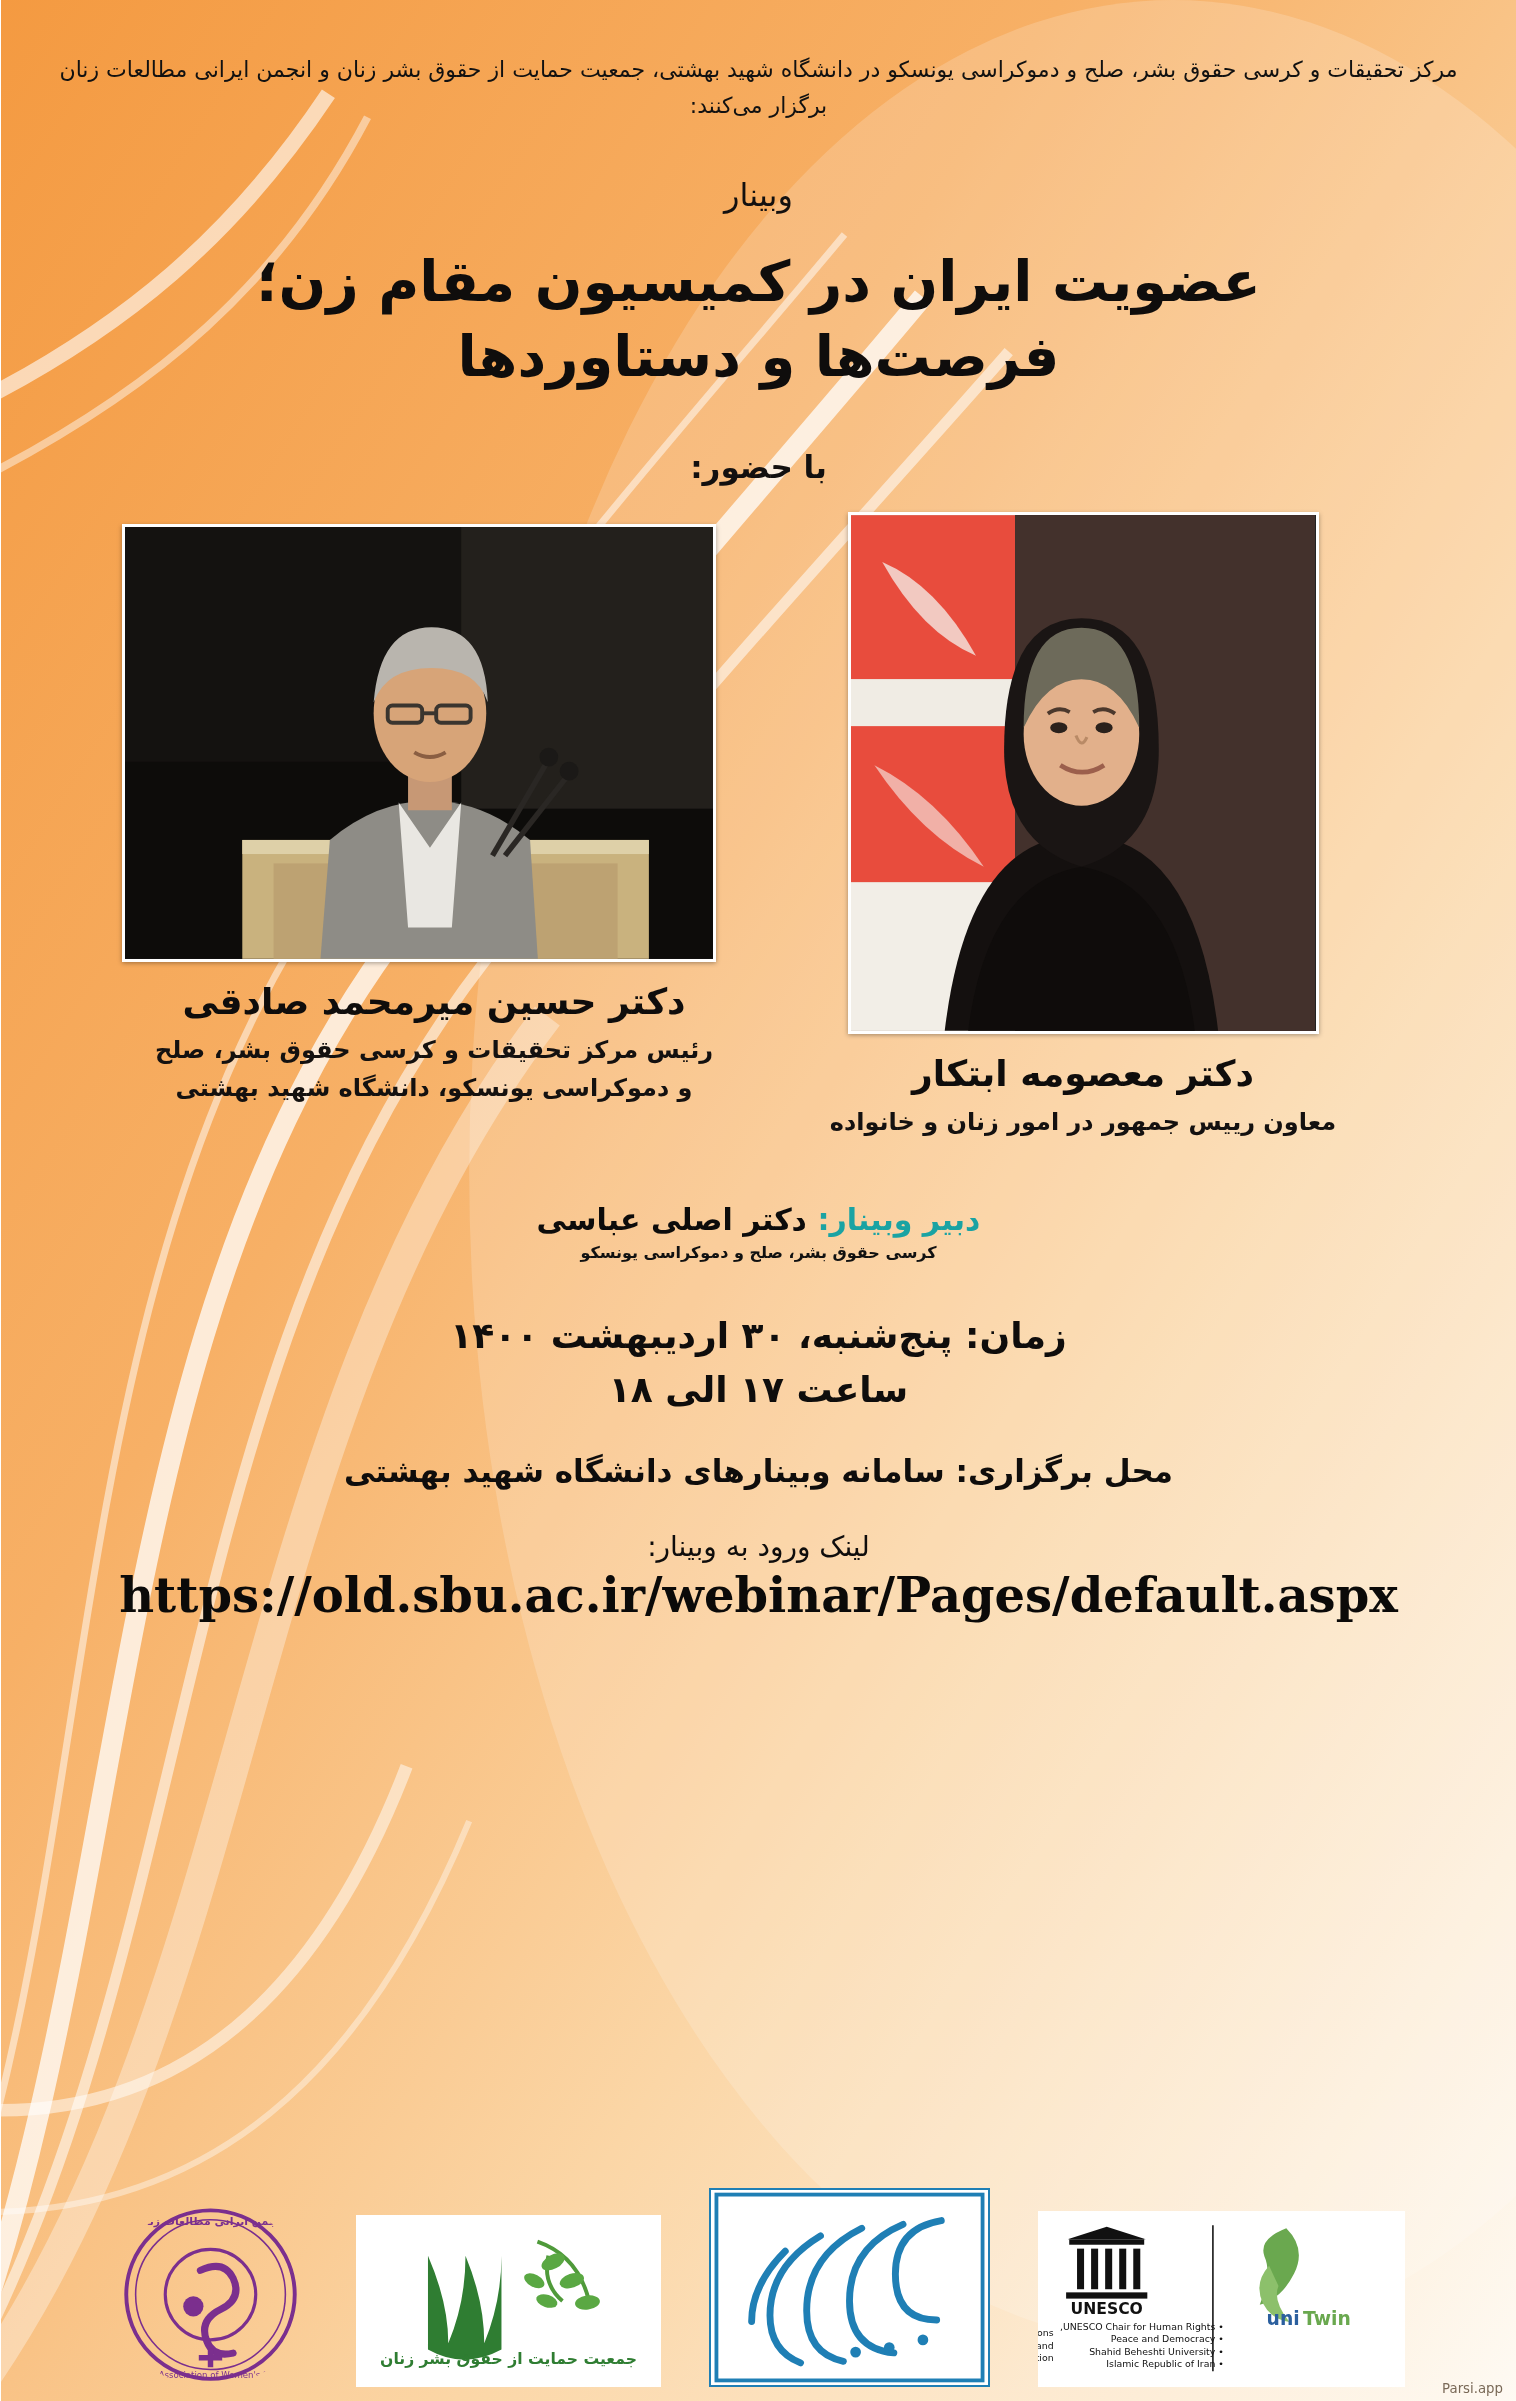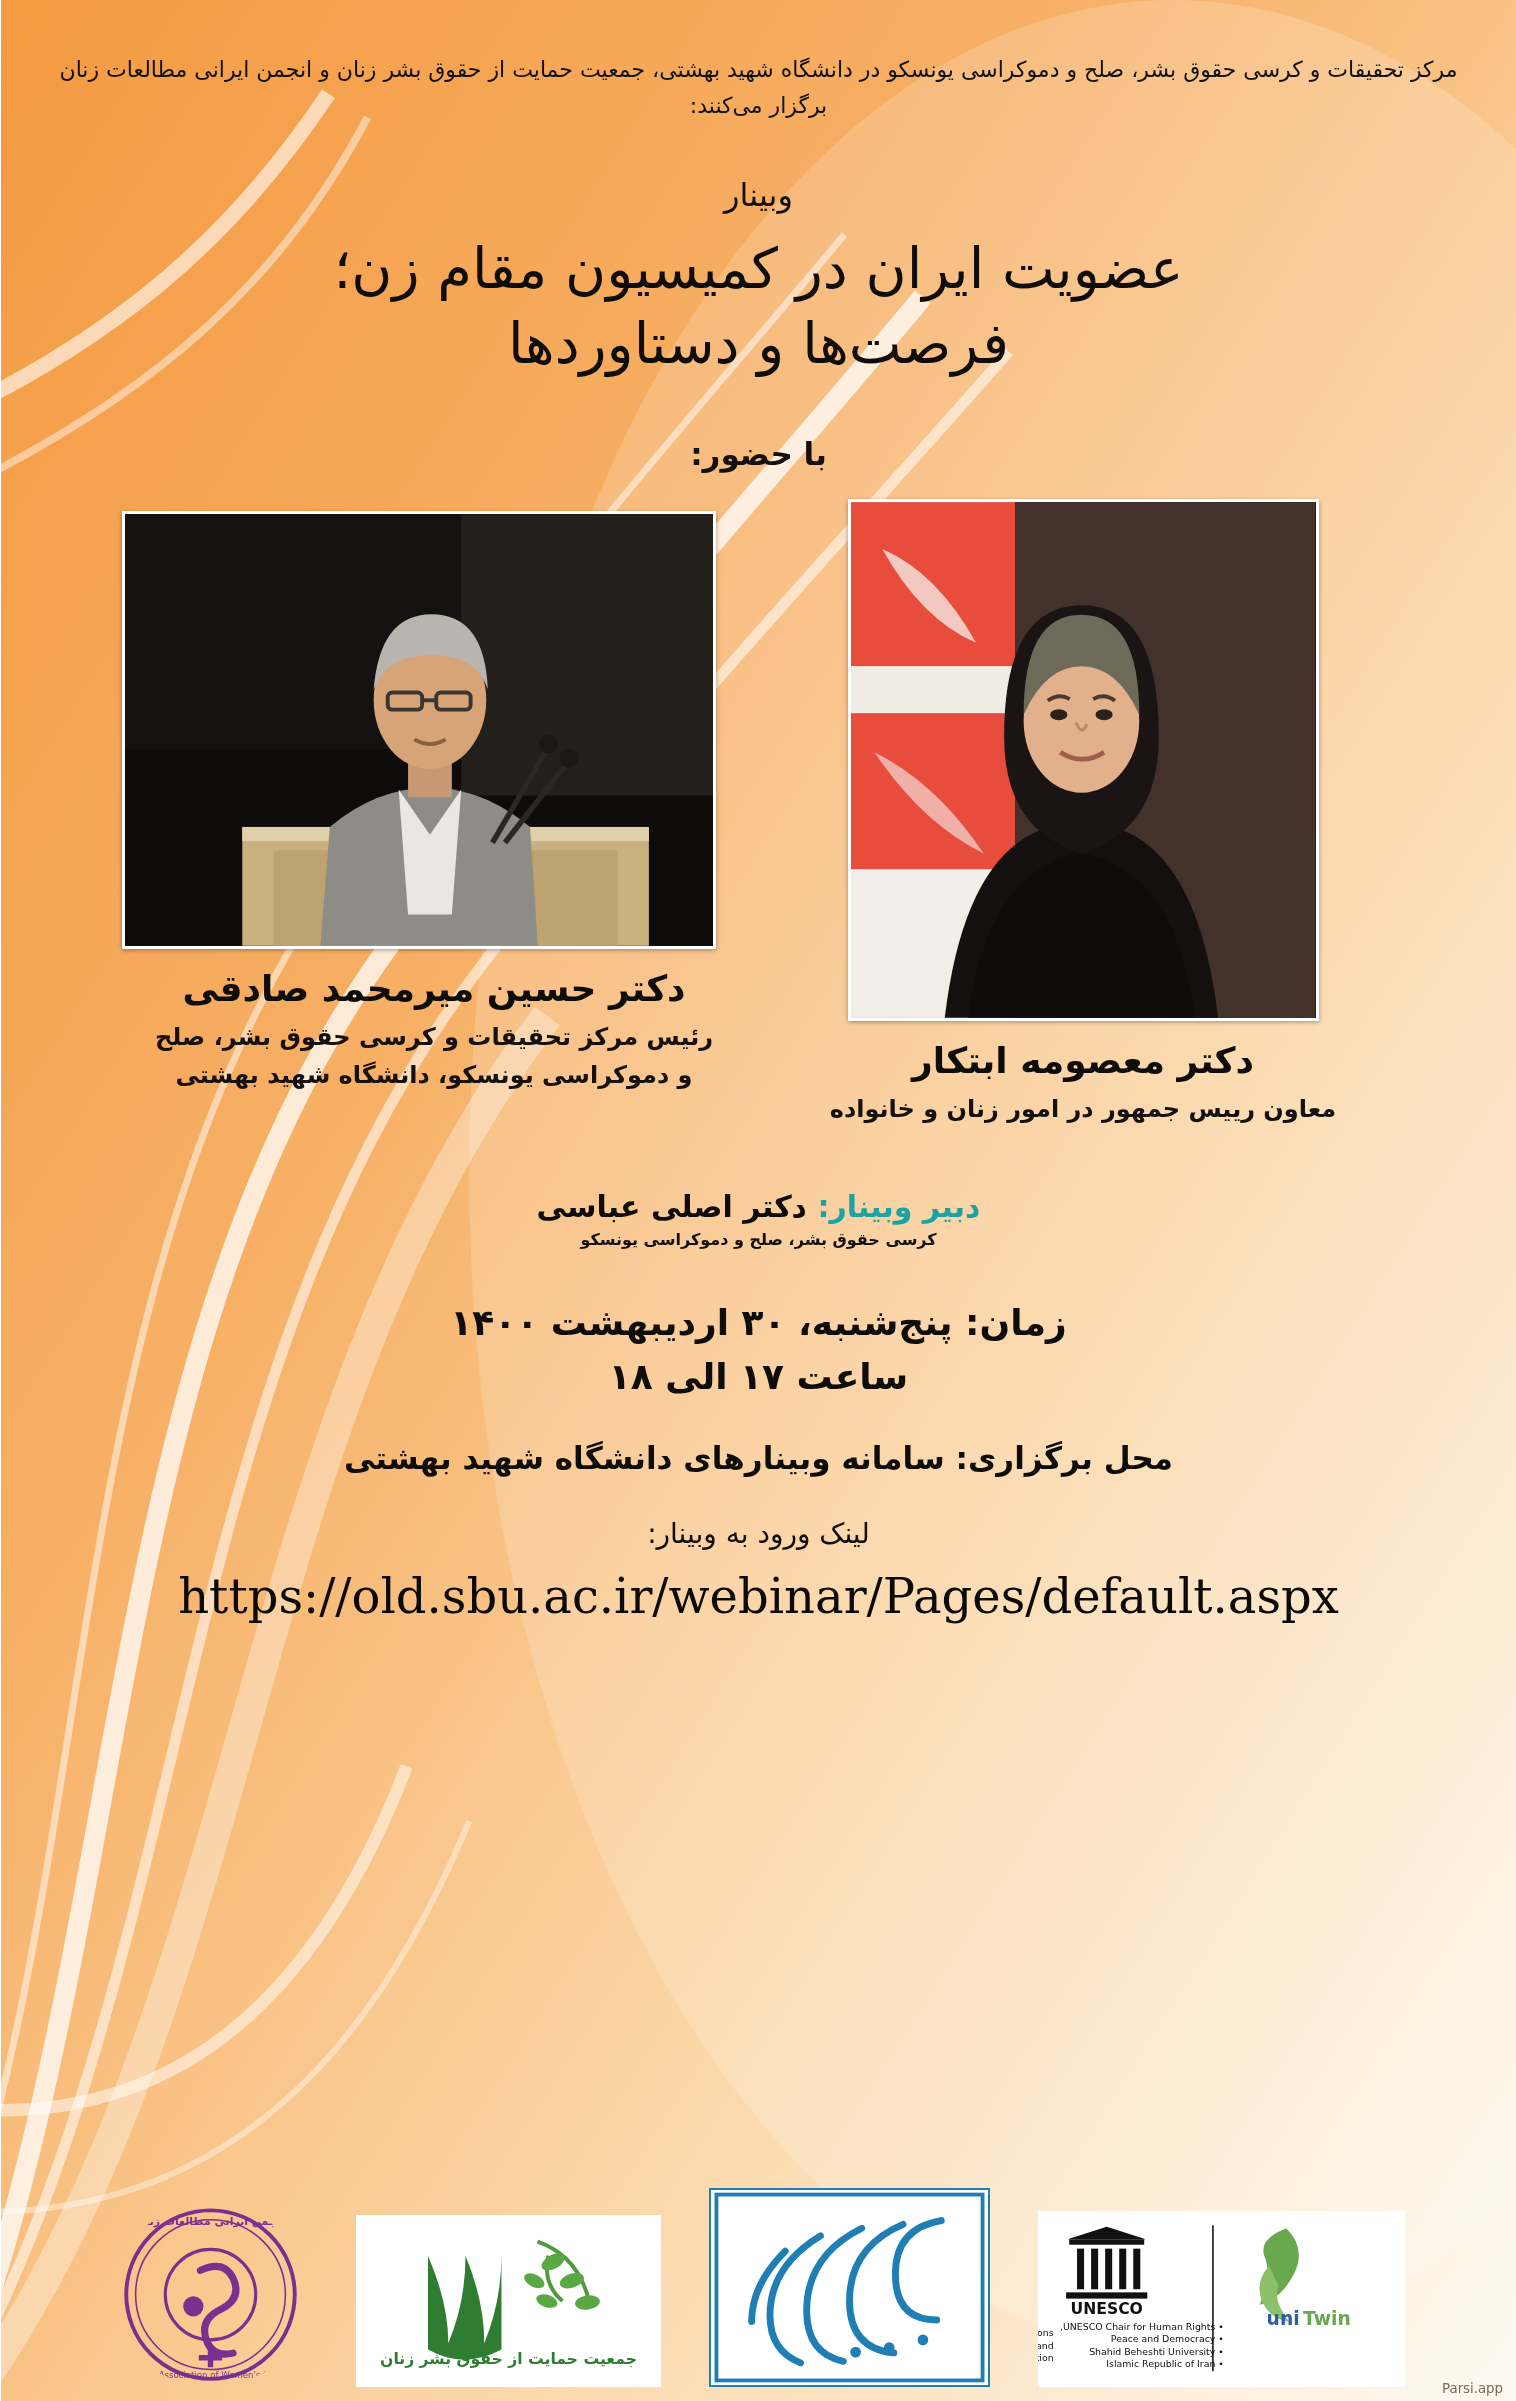--- a/index.html
+++ b/index.html
@@ -37,23 +37,23 @@
   }
 
   .webinar-word {
     margin-top: 53px;
     font-size: 32px;
     font-weight: normal;
     color: #13100f;
   }
 
   .title {
-    margin-top: 18px;
+    margin-top: 31px;
     font-size: 56px;
-    font-weight: normal;
+    font-weight: bold;
     line-height: 1.33;
     color: #0f0d0c;
   }
   .title .l2 { display:block; }
 
   .with-presence {
     margin-top: 55px;
     font-size: 31px;
     font-weight: bold;
     color: #13100f;
@@ -124,24 +124,24 @@
     color: #0f0d0c;
   }
   .link-label {
     margin-top: 41px;
     font-size: 28px;
     font-weight: normal;
     color: #0f0d0c;
     text-align: center;
   }
   .link-url {
-    margin-top: 18px;
+    margin-top: 4px;
     font-family: "DejaVu Serif", serif;
     font-size: 48px;
-    font-weight: normal;
+    font-weight: bold;
     color: #0b0a09;
     direction: ltr;
   }
 
   
   .logos {
     position: absolute;
     left: 0; right: 0;
     bottom: 14px;
     display: flex;

